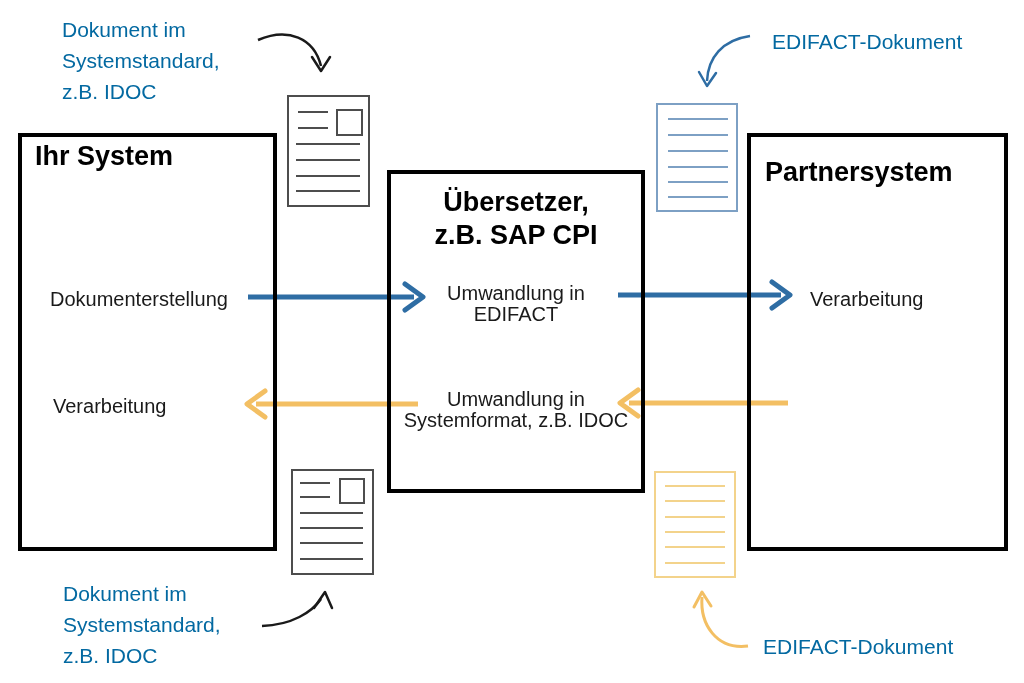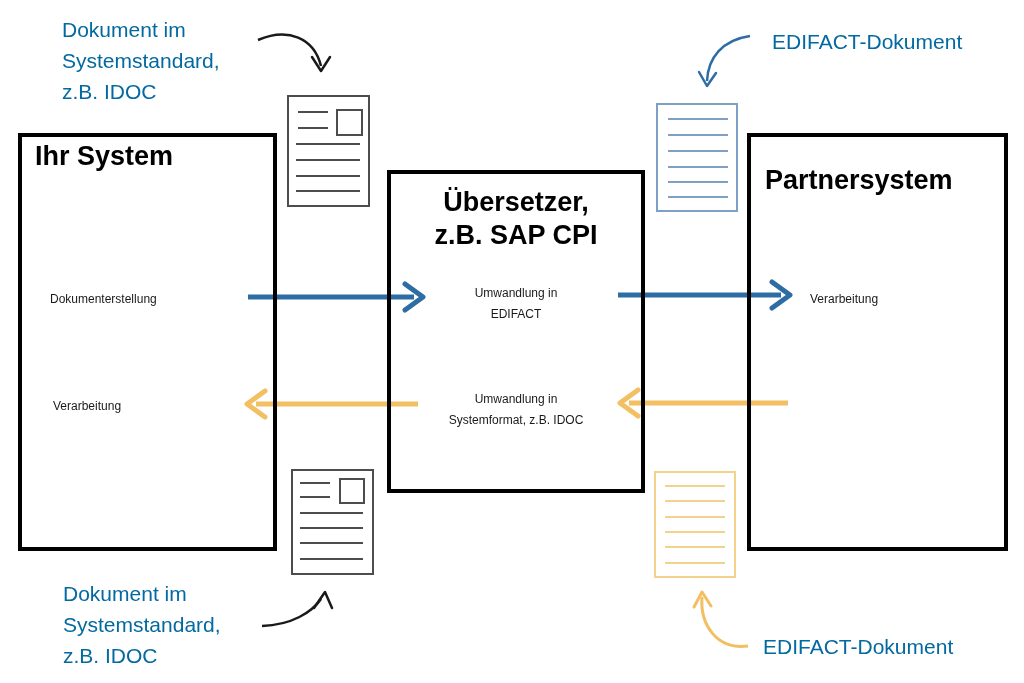--- a/index.html
+++ b/index.html
@@ -15,29 +15,29 @@
   }
   #box-left   { left:18px;  top:133px; width:259px; height:418px; }
   #box-middle { left:387px; top:170px; width:258px; height:323px; }
   #box-right  { left:747px; top:133px; width:261px; height:418px; }
 
   .txt { position:absolute; z-index:3; white-space:pre-line; }
 
   .box-title { font-weight:700; font-size:27px; line-height:33px; color:#000; }
   #title-left   { left:35px;  top:140px; }
   #title-middle { left:387px; top:186px; width:258px; text-align:center; }
-  #title-right  { left:765px; top:164px; }
+  #title-right  { left:765px; top:156px; }
 
   .annot { font-size:21px; line-height:31px; color:#0369a1; }
   #annot-tl { left:62px;  top:14px; }
   #annot-tr { left:772px; top:26px; }
   #annot-bl { left:63px;  top:578px; }
   #annot-br { left:763px; top:631px; }
 
-  .lbl { font-size:12px; line-height:21px; color:#1a1a1a; }
+  .lbl { font-size:20px; line-height:21px; color:#1a1a1a; }
   #lbl-left-top     { left:50px;  top:289px; }
   #lbl-left-bottom  { left:53px;  top:396px; }
   #lbl-mid-top      { left:392px; top:283px; width:248px; text-align:center; }
   #lbl-mid-bottom   { left:392px; top:389px; width:248px; text-align:center; }
   #lbl-right-top    { left:810px; top:289px; }
   #lbl-right-bottom { left:810px; top:396px; }
 
   .stroke-blue   { stroke:var(--c-blue);       fill:none; }
   .stroke-yellow { stroke:var(--c-yellow);     fill:none; }
   .stroke-black  { stroke:var(--c-text);       fill:none; }

